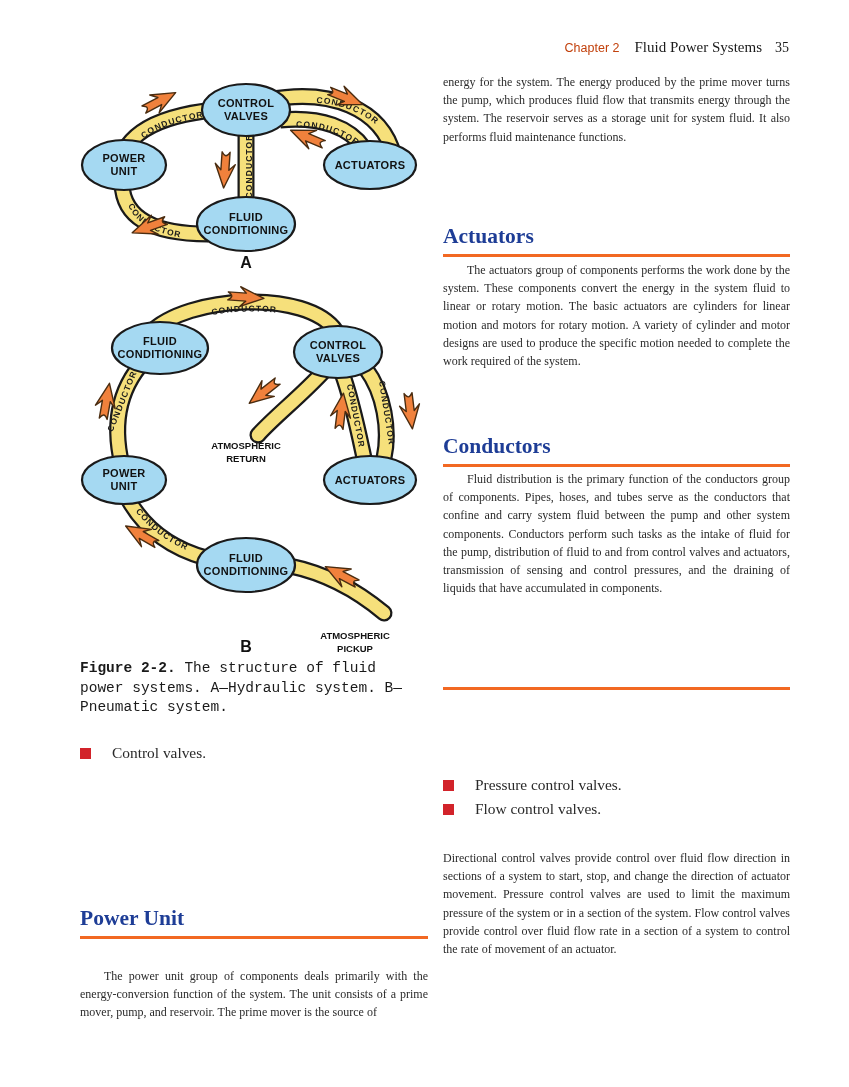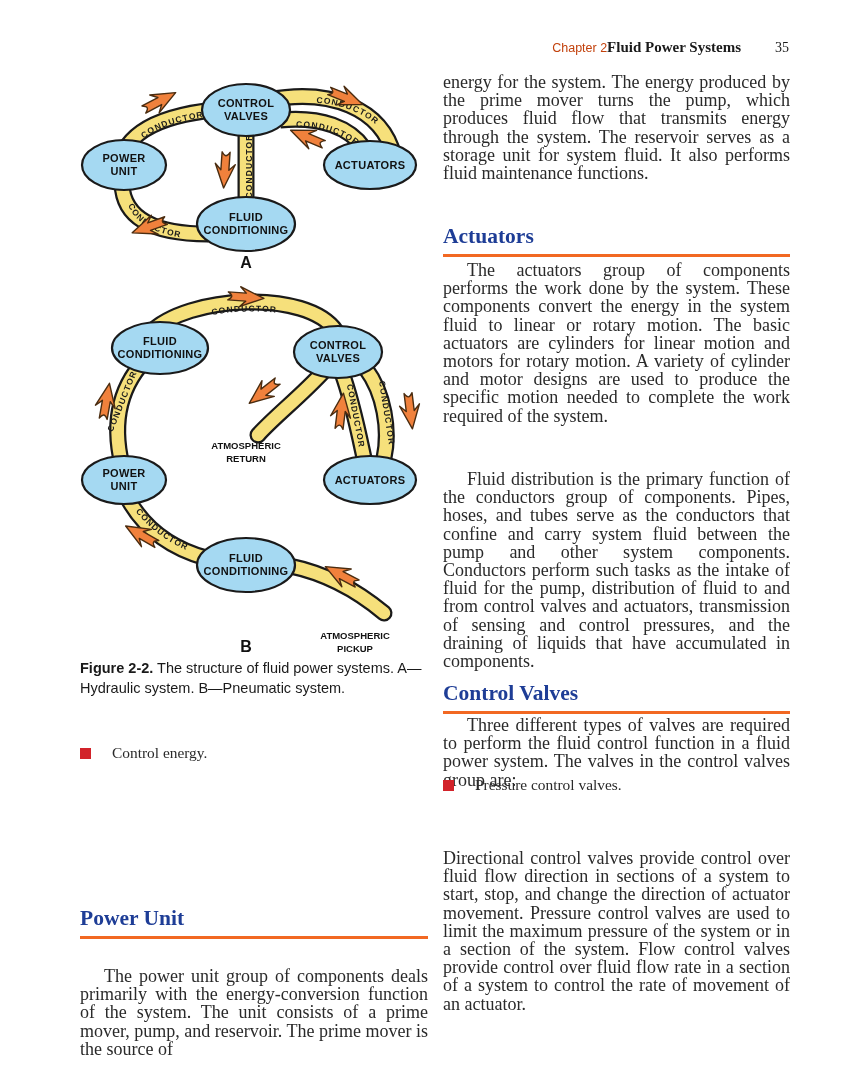--- a/index.html
+++ b/index.html
@@ -6,40 +6,40 @@
   body {
     width:849px; height:1087px; position:relative; background:#ffffff;
     font-family:"Liberation Serif", serif; color:#2a2a2a;
     overflow:hidden;
   }
   .page { position:absolute; inset:0; }
 
   
   .header { position:absolute; top:38px; right:60px; white-space:nowrap; }
   .header .chapter { font-family:"Liberation Sans",sans-serif; font-size:12.5px; color:#c2410c; }
-  .header .booktitle { font-size:15px; font-weight:bold; color:#1a1a1a; margin-left:0; }
-  .header .pagenum { font-size:14px; color:#1a1a1a; margin-left:34px;font-family:Liberation Serif, serif; }
+  .header .booktitle { font-size:15px; font-weight:normal; color:#1a1a1a; margin-left:15px; }
+  .header .pagenum { font-size:14px; color:#1a1a1a; margin-left:13px;font-family:Liberation Serif, serif; }
 
   
   .blk { position:absolute; width:348px; }
   .col-l { left:80px; }
   .col-r { left:443px; width:347px; }
 
-  .para { font-size:18px; line-height:18.2px; text-align:justify; }
+  .para { font-size:12px; line-height:18.2px; text-align:justify; }
   .indent { text-indent:24px; }
 
   .h2 { font-size:21.5px; font-weight:bold; color:#1e3d96; line-height:24px; }
   .rule { height:2.5px; background:#f26822; margin-top:6px; }
 
   .bullets { }
   .bullet-item { display:flex; margin-bottom:6px; }
   .bullet-sq { width:11px; height:11px; background:#d2232a; margin-top:4px; margin-right:21px; flex:none; }
   .bullet-text { font-size:15.4px; line-height:18.2px; }
 
-  .caption { font-family:Liberation Sans, sans-serif; font-size:14.5px; line-height:19.5px; color:#1a1a1a; text-align:left; }
+  .caption { font-family:Liberation Mono, monospace; font-size:14.5px; line-height:19.5px; color:#1a1a1a; text-align:left; }
   .caption b { font-weight:bold; }
 
   
   svg.diag { position:absolute; }
   .band-outline { fill:none; stroke:#1a1a1a; stroke-width:17; }
   .band-fill    { fill:none; stroke:#f6e07b; stroke-width:12.5; }
   .open-cap     { stroke-linecap:round; }
   .node { fill:#a5d9f2; stroke:#1a1a1a; stroke-width:2.2; }
   .node-label { font-family:"Liberation Sans",sans-serif; font-weight:bold; font-size:11px; fill:#111; text-anchor:middle; letter-spacing:0.3px; }
   .band-label { font-family:"Liberation Sans",sans-serif; font-weight:bold; font-size:8.5px; fill:#1a1a1a; letter-spacing:1.1px; text-anchor:middle; }
@@ -180,49 +180,55 @@
     <text class="fig-letter" x="174" y="367">B</text>
   </svg>
 
   <div class="blk col-l caption" style="top:659px;">
     <b>Figure 2-2.</b><span> The structure of fluid power systems. A—Hydraulic system. B—Pneumatic system.</span>
   </div>
 
   <div class="blk col-l bullets" style="top:744px;">
     <div class="bullet-item">
       <span class="bullet-sq"></span>
-      <span class="bullet-text">Control energy.</span>
+      <span class="bullet-text">Control valves.</span>
     </div>
   </div>
 
 
   <div class="blk col-l" style="top:906px;">
     <div class="h2">Power Unit</div>
     <div class="rule"></div>
   </div>
   <div class="blk col-l para indent" style="top:967px;">The power unit group of components deals primarily with the energy-conversion function of the system. The unit consists of a prime mover, pump, and reservoir. The prime mover is the source of</div>
 
   <div class="blk col-r para" style="top:73px;">energy for the system. The energy produced by the prime mover turns the pump, which produces fluid flow that transmits energy through the system. The reservoir serves as a storage unit for system fluid. It also performs fluid maintenance functions.</div>
 
   <div class="blk col-r" style="top:224px;">
     <div class="h2">Actuators</div>
     <div class="rule"></div>
   </div>
   <div class="blk col-r para indent" style="top:261px;">The actuators group of components performs the work done by the system. These components convert the energy in the system fluid to linear or rotary motion. The basic actuators are cylinders for linear motion and motors for rotary motion. A variety of cylinder and motor designs are used to produce the specific motion needed to complete the work required of the system.</div>
 
+  <div class="blk col-r" style="top:434px;">
+    <div class="h2">Conductors</div>
+    <div class="rule"></div>
+  </div>
   <div class="blk col-r para indent" style="top:470px;">Fluid distribution is the primary function of the conductors group of components. Pipes, hoses, and tubes serve as the conductors that confine and carry system fluid between the pump and other system components. Conductors perform such tasks as the intake of fluid for the pump, distribution of fluid to and from control valves and actuators, transmission of sensing and control pressures, and the draining of liquids that have accumulated in components.</div>
 
   <div class="blk col-r" style="top:681px;">
-    <div class="h2">Control Valves</div>
-    <div class="rule"></div>
-  </div>
-  <div class="blk col-r para indent" style="top:716px;">Three different types of valves are required to perform the fluid control function in a fluid power system. The valves in the control valves group are:</div>
+    <div class="rule"></div>
+  </div>
 
   <div class="blk col-r bullets" style="top:776px;">
     <div class="bullet-item">
       <span class="bullet-sq"></span>
       <span class="bullet-text">Pressure control valves.</span>
     </div>
+    <div class="bullet-item">
+      <span class="bullet-sq"></span>
+      <span class="bullet-text">Flow control valves.</span>
+    </div>
   </div>
 
   <div class="blk col-r para" style="top:849px;">Directional control valves provide control over fluid flow direction in sections of a system to start, stop, and change the direction of actuator movement. Pressure control valves are used to limit the maximum pressure of the system or in a section of the system. Flow control valves provide control over fluid flow rate in a section of a system to control the rate of movement of an actuator.</div>
 
 </div>
 
 </body></html>

